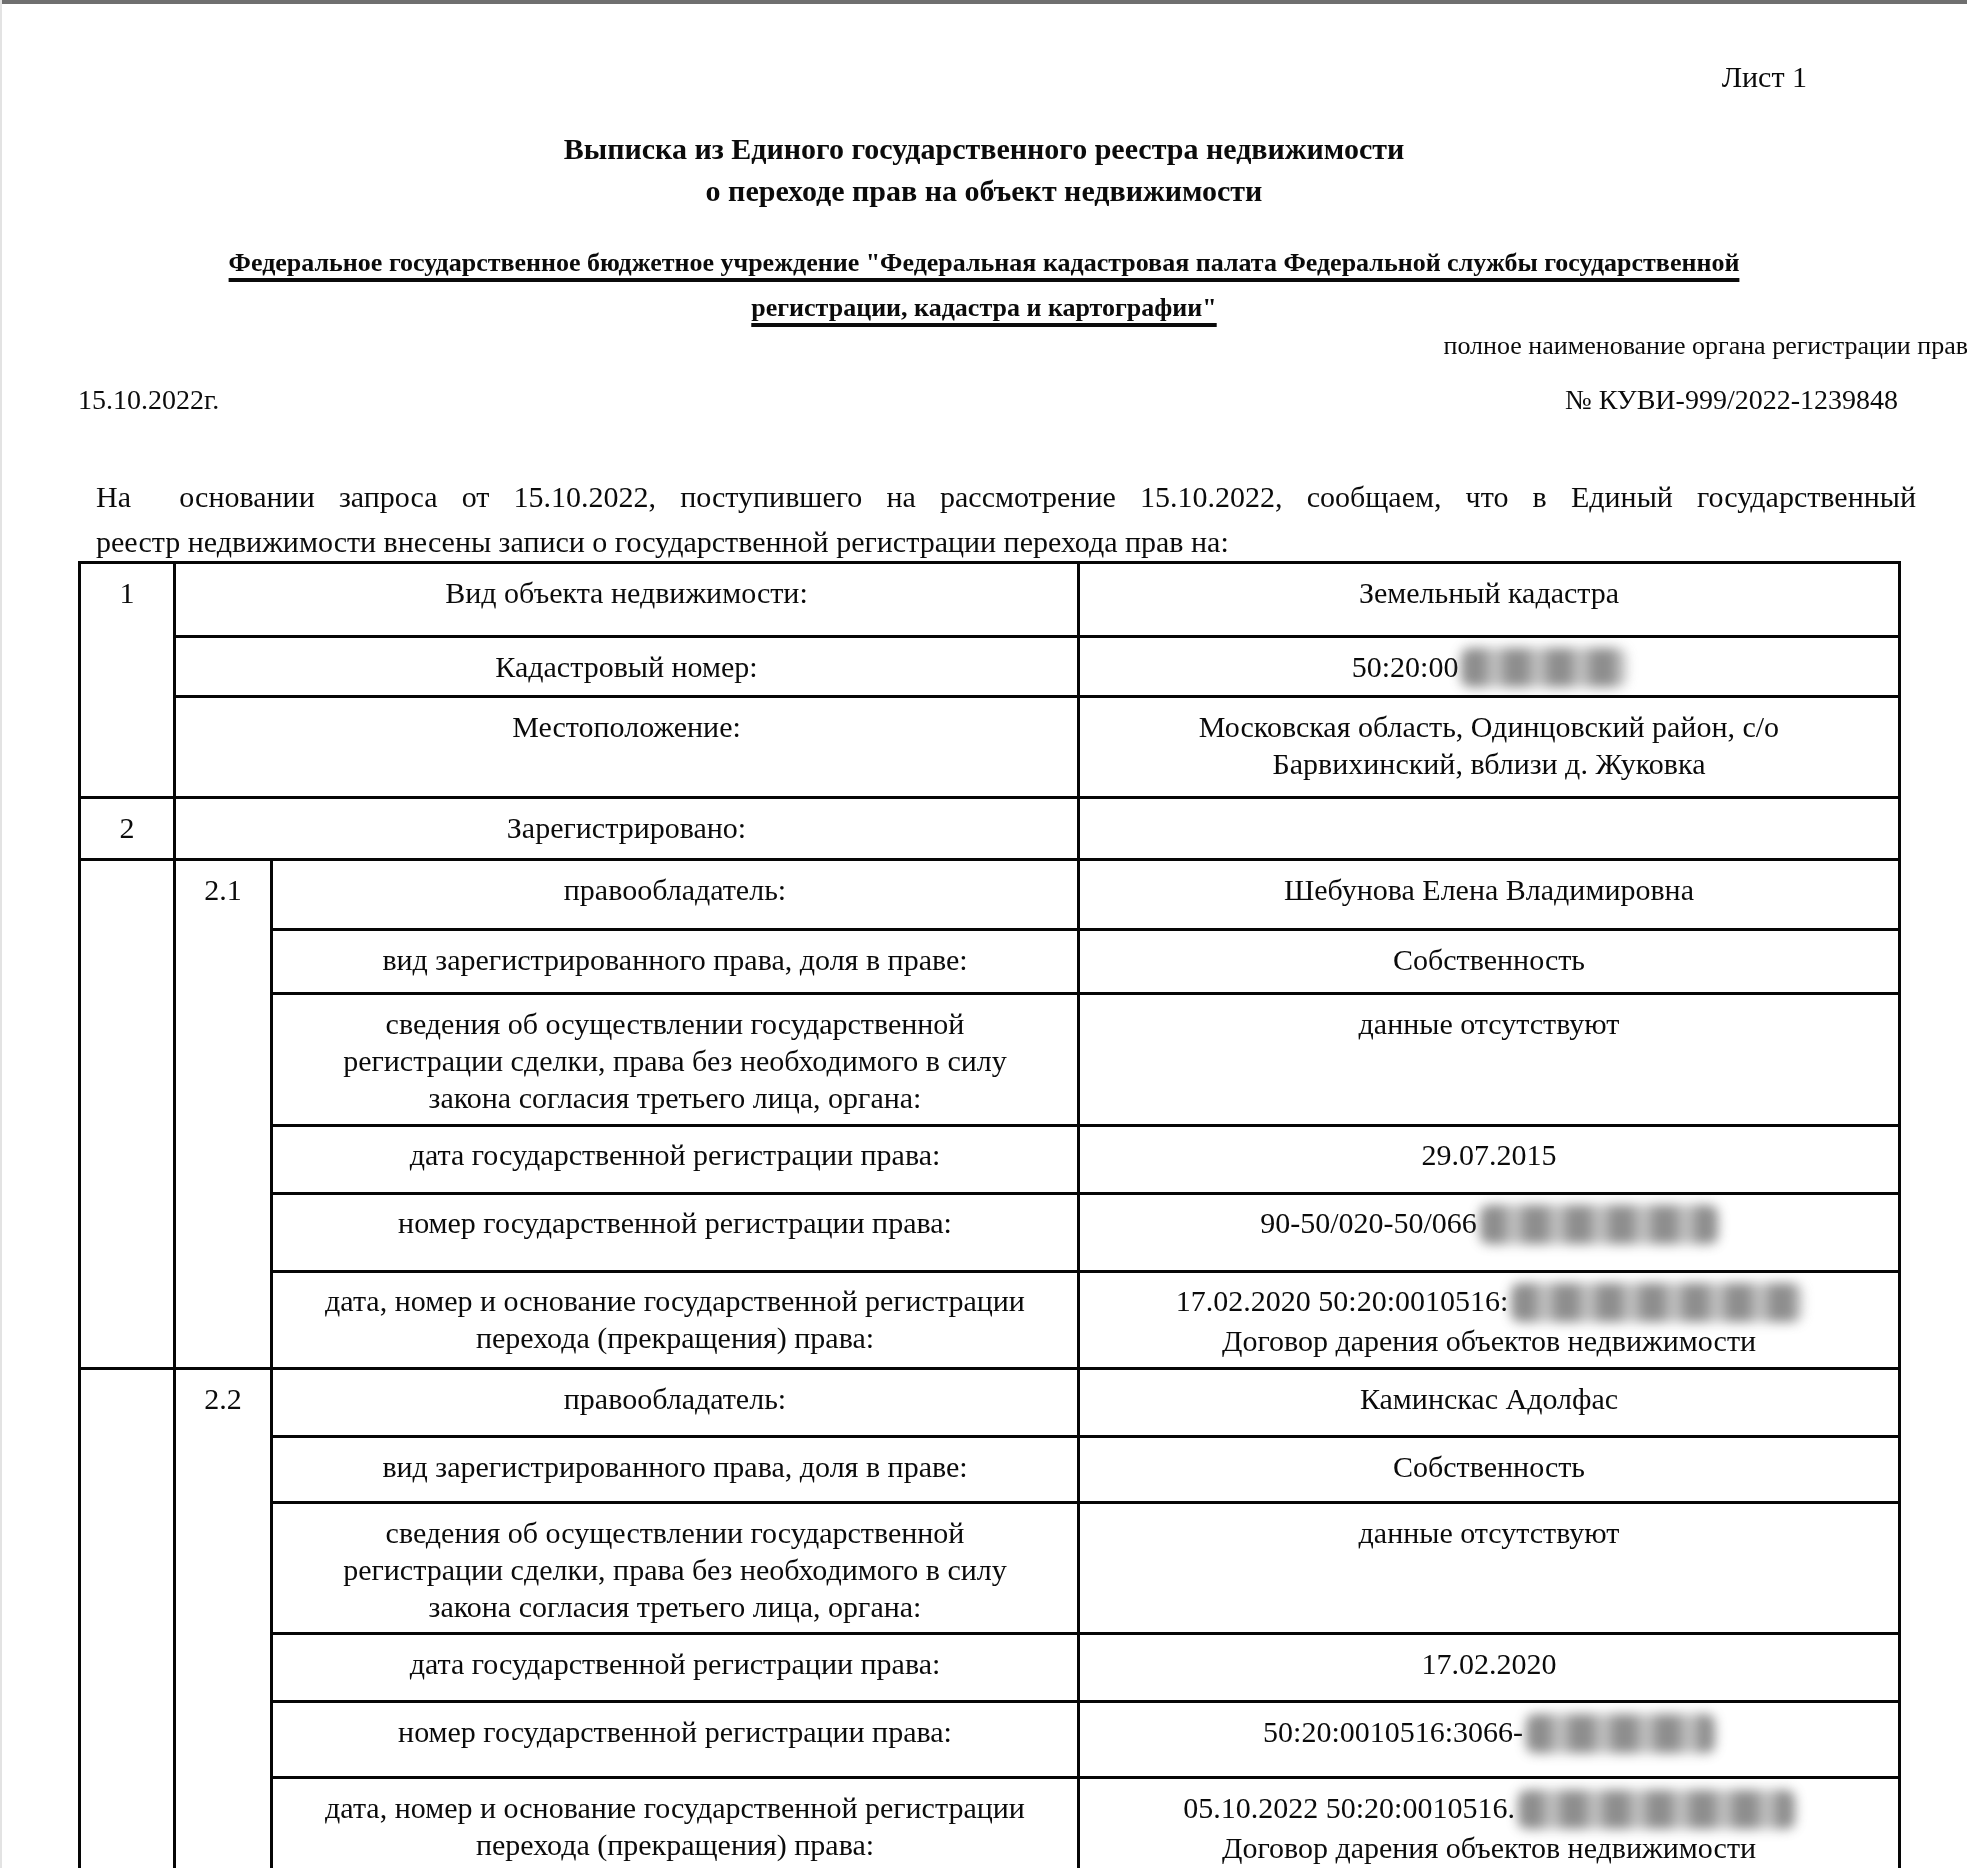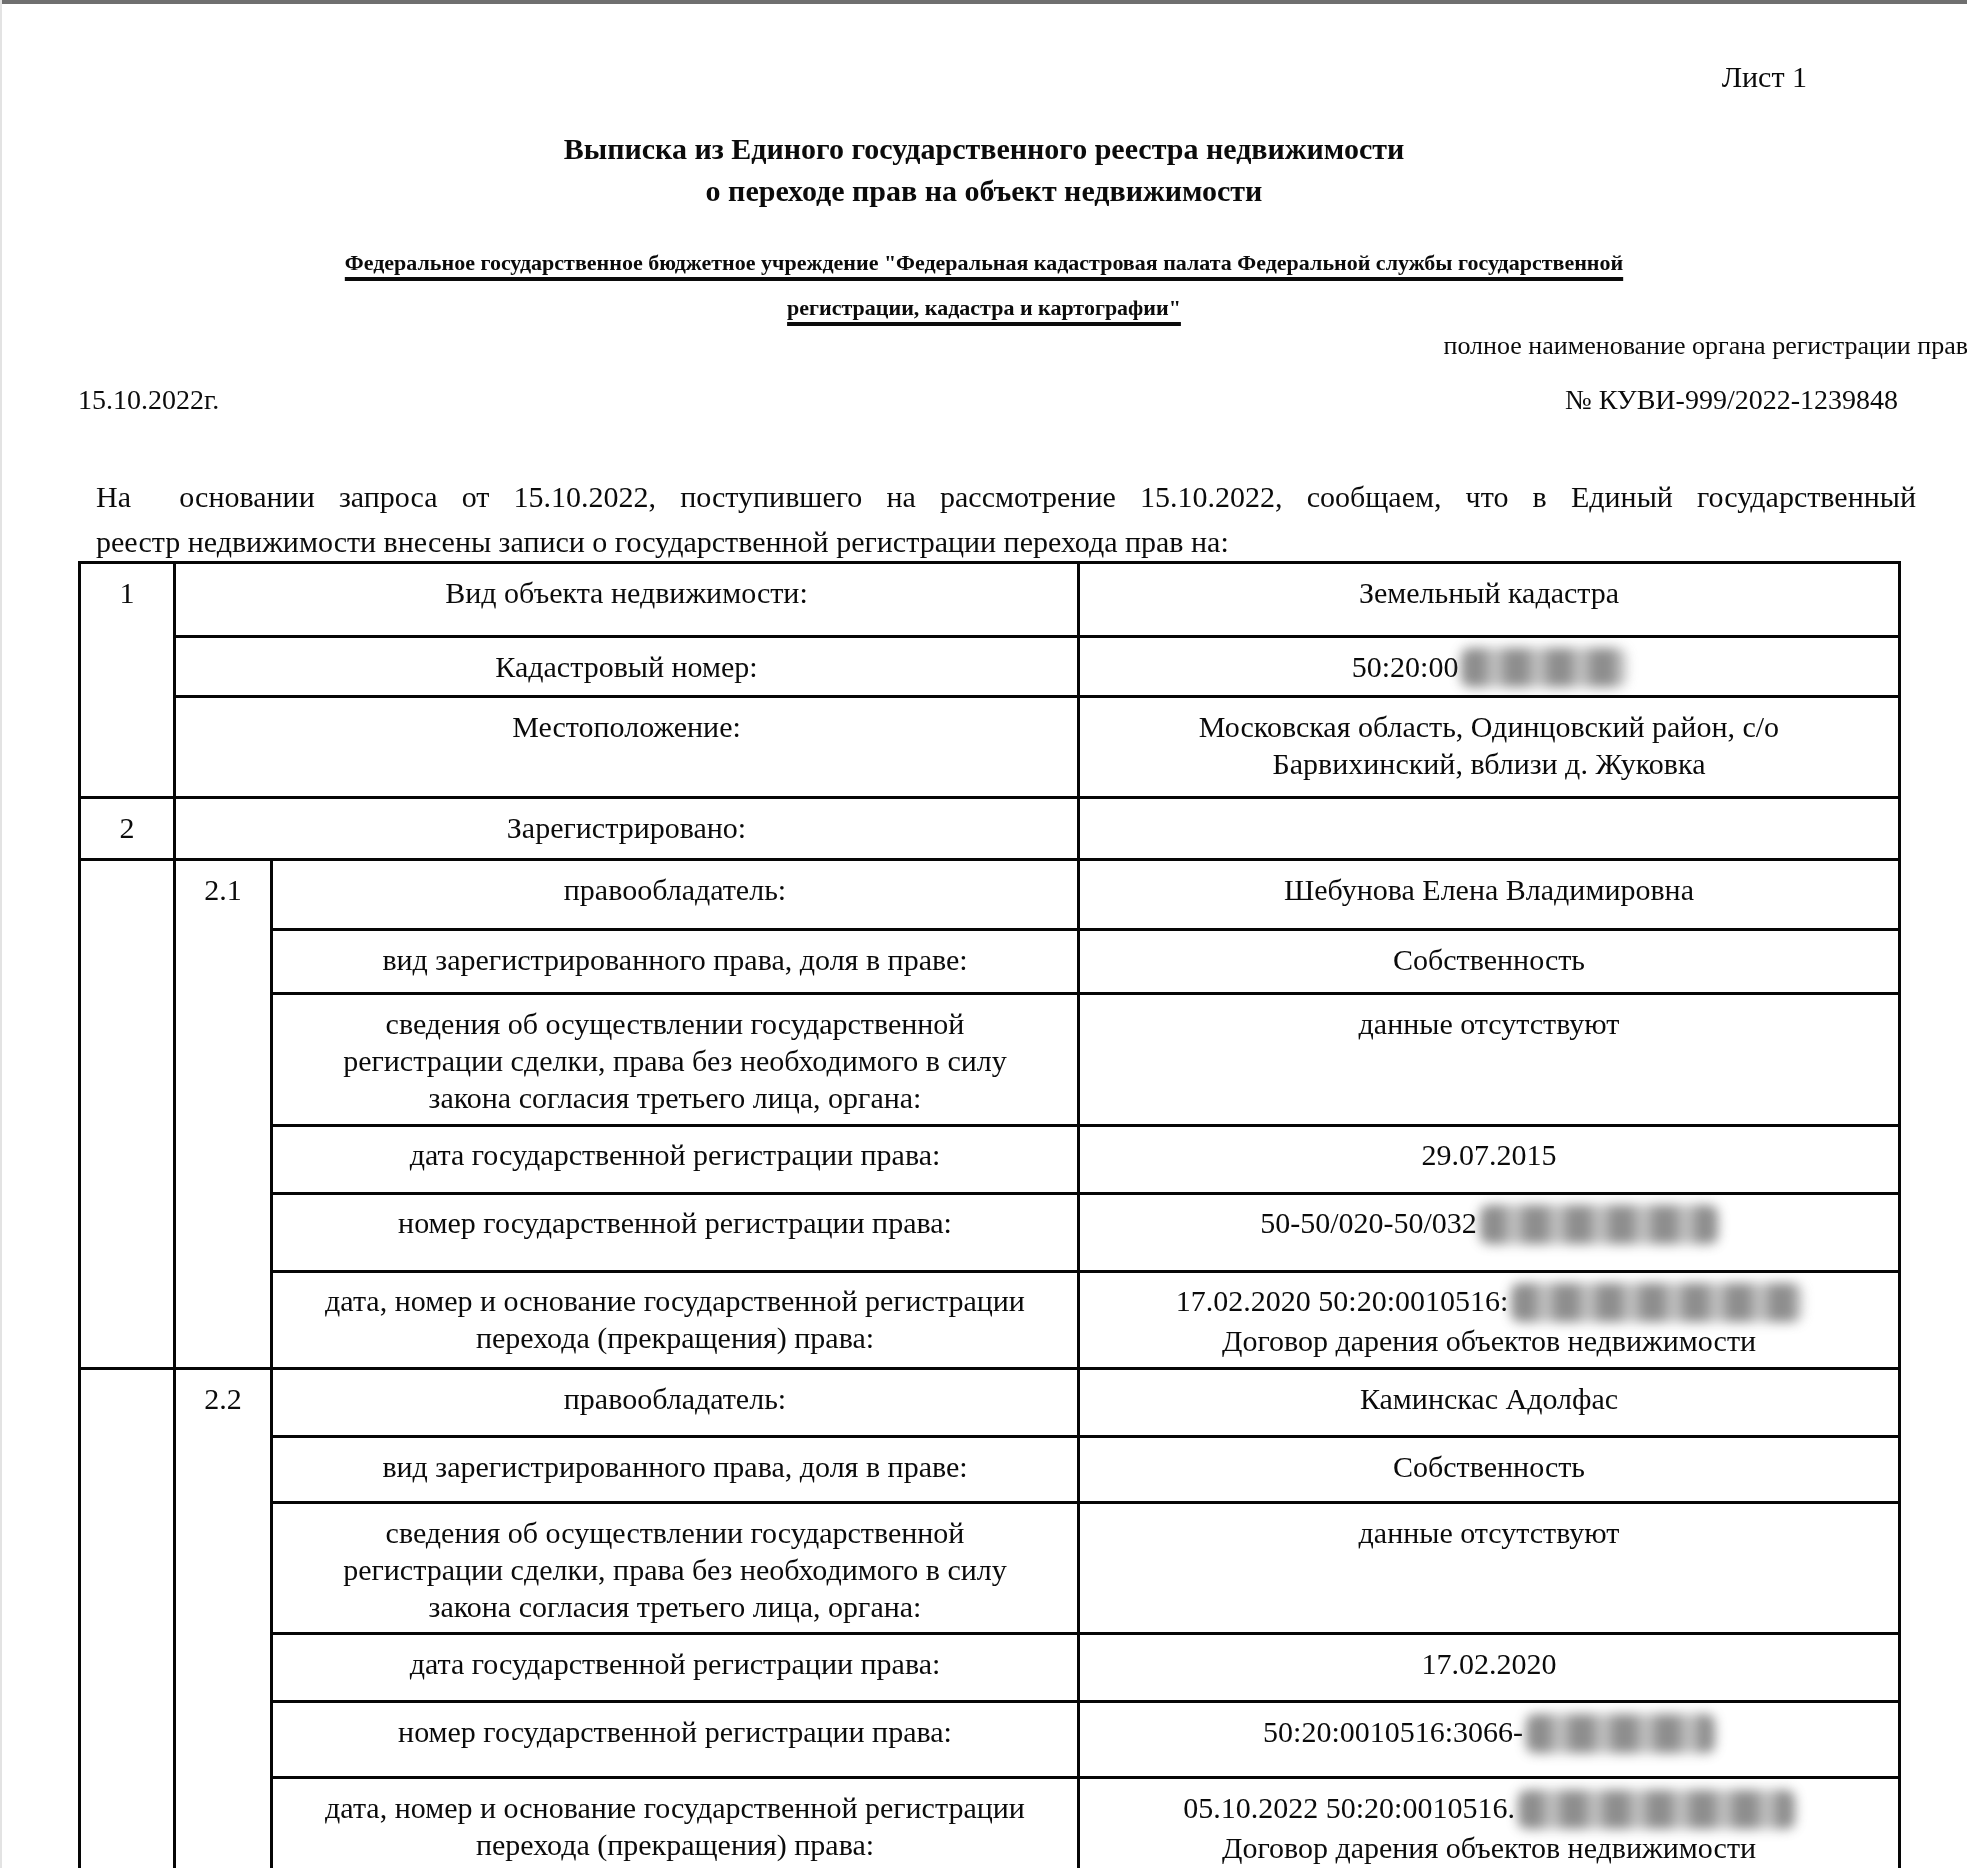--- a/index.html
+++ b/index.html
@@ -10,21 +10,21 @@
   }
   .scan-edge-top{position:absolute;top:0;left:0;width:1968px;height:3.9px;background:#6f6f6f;}
   .scan-edge-left{position:absolute;top:0;left:0;width:1.9px;height:1869px;background:#e3e3e3;}
 
   .sheet-label{position:absolute;top:60px;right:161px;font-size:30px;}
 
   .title-block{position:absolute;top:128px;left:0;width:1968px;text-align:center;
     font-size:30px;font-weight:bold;line-height:42px;}
 
   .org-block{position:absolute;top:240px;left:39px;width:1890px;text-align:center;
-    font-size:22px;font-weight:bold;line-height:45px;}
+    font-size:26px;font-weight:bold;line-height:45px;}
   .org-block .u{text-decoration:underline;text-decoration-thickness:3.9px;text-underline-offset:6.8px;}
   .org-caption{position:absolute;top:331px;left:0;width:1968px;text-align:right;font-size:26px;}
 
   .ref-row{position:absolute;top:384px;left:78px;width:1820px;font-size:28px;}
   .doc-date{float:left;}
   .doc-number{float:right;}
 
   .intro{position:absolute;top:474px;left:96px;width:1820px;font-size:30px;line-height:45px;}
   .intro .just{text-align:justify;text-align-last:justify;}
 
@@ -119,21 +119,21 @@
 регистрации сделки, права без необходимого в силу
 закона согласия третьего лица, органа:</td>
       <td class="val">данные отсутствуют</td>
     </tr>
     <tr style="height:68px">
       <td class="lbl">дата государственной регистрации права:</td>
       <td class="val">29.07.2015</td>
     </tr>
     <tr style="height:78px">
       <td class="lbl">номер государственной регистрации права:</td>
-      <td class="val"><span>50-50/020-50/032</span><span class="redact rw245"></span></td>
+      <td class="val"><span>90-50/020-50/066</span><span class="redact rw245"></span></td>
     </tr>
     <tr style="height:97px">
       <td class="lbl pre">дата, номер и основание государственной регистрации
 перехода (прекращения) права:</td>
       <td class="val">
         <div><span>17.02.2020 50:20:0010516:</span><span class="redact rw300"></span></div>
         <div>Договор дарения объектов недвижимости</div>
       </td>
     </tr>
 

